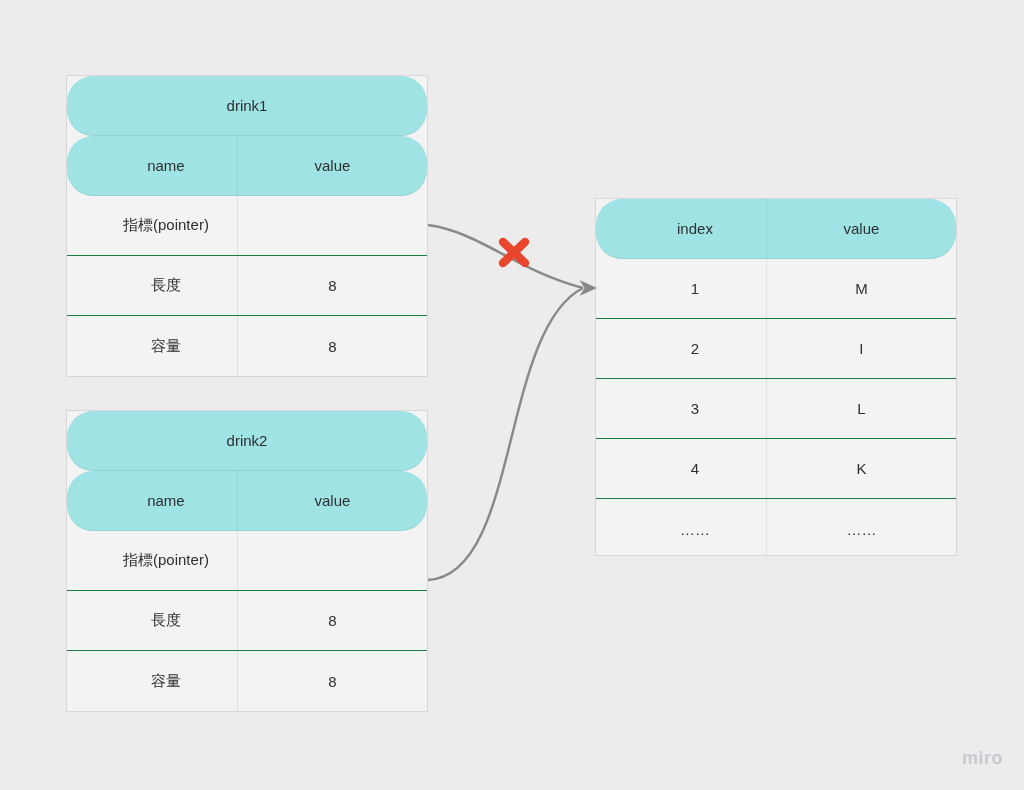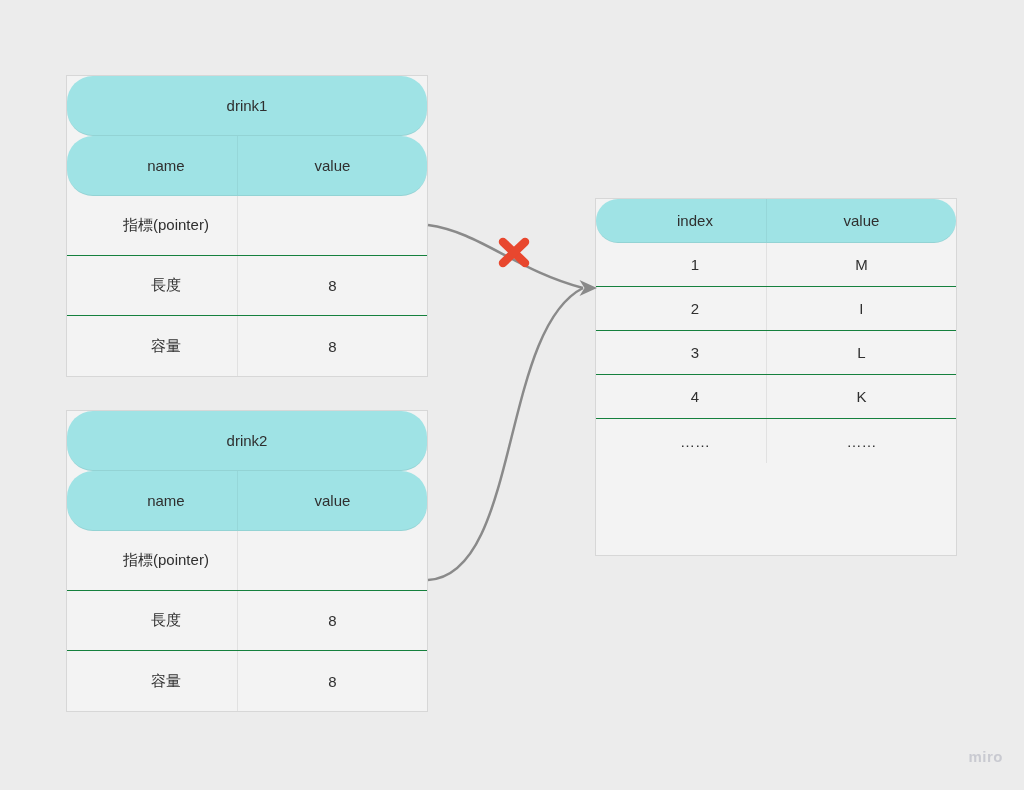--- a/index.html
+++ b/index.html
@@ -17,21 +17,21 @@
   }
   .tbl {
     position: absolute;
     width: 362px;
     background: #f3f3f3;
     border: 1px solid #d7d7d7;
     color: #2f2f2f;
     font-size: 15px;
   }
   .row { display: flex; height: 60px; }
-  .tbl-shared .row { height: 44px; }
+  .tbl-shared .row { height: 60px; }
   .row:not(:last-child) { border-bottom: 1px solid #15803d; }
   .row.teal { background: #9fe3e5; }
   .row.teal:not(:last-child) { border-bottom: 1px solid rgba(0,0,0,0.07); border-radius: 26px; }
   .cell {
     display: flex;
     align-items: center;
     justify-content: center;
     text-align: center;
   }
   .cell.full { width: 100%; }
@@ -50,21 +50,21 @@
   .cross path {
     stroke: #e8472e;
     stroke-width: 8.5;
     stroke-linecap: round;
     fill: none;
   }
   .watermark {
     position: absolute;
     right: 21px;
     top: 748px;
-    font-size: 15px;
+    font-size: 18px;
     font-weight: 700;
     letter-spacing: 0.5px;
     color: #c9cad1;
   }
 </style>
 </head>
 <body>
 
 <div class="board">
 

